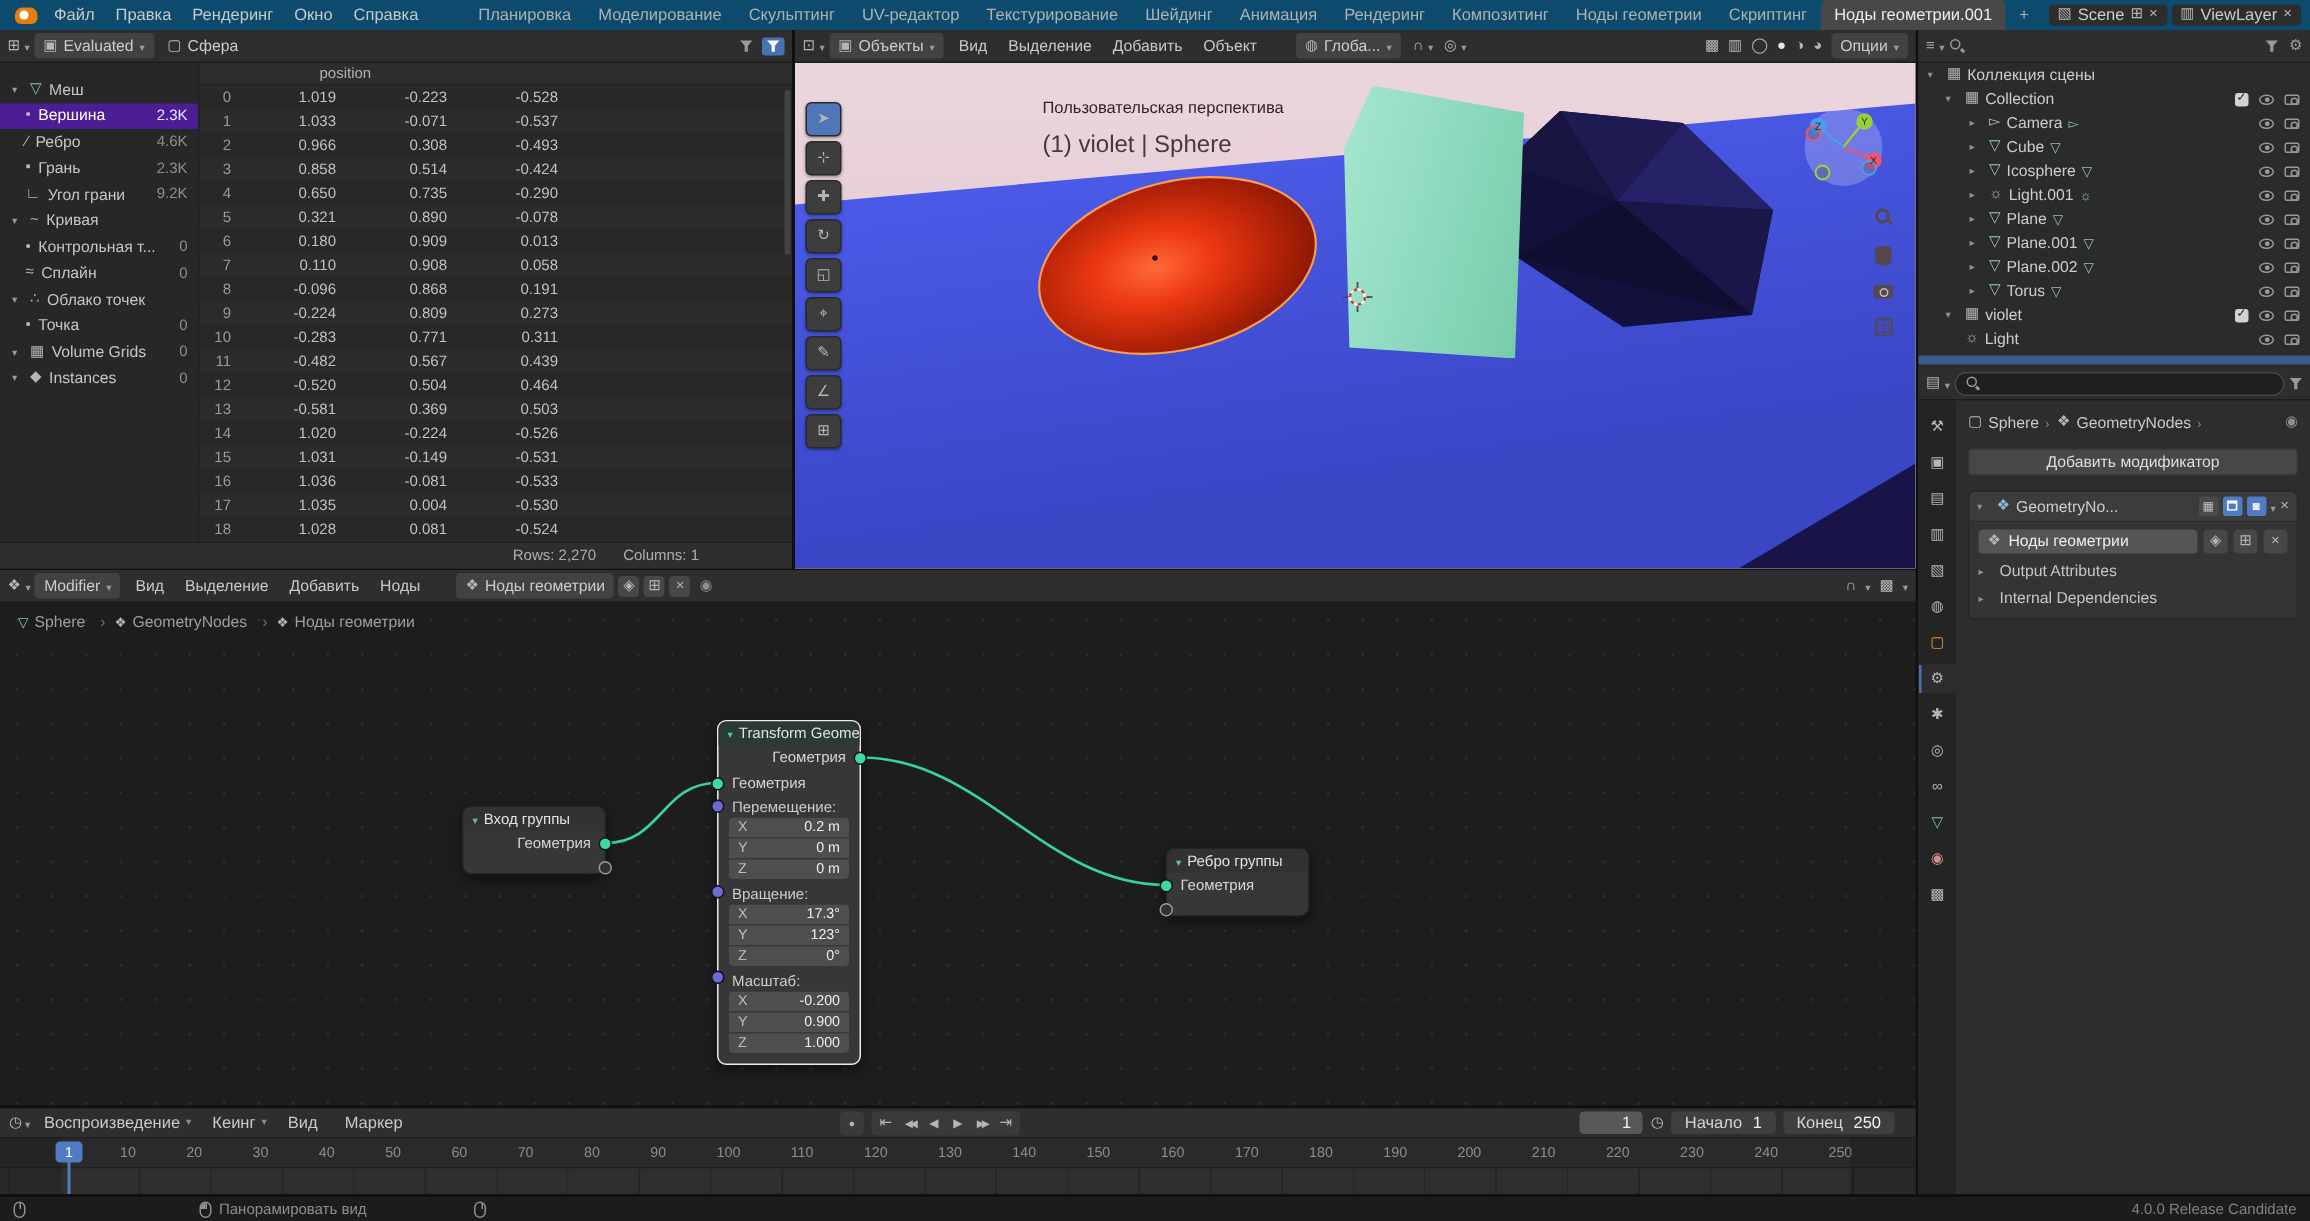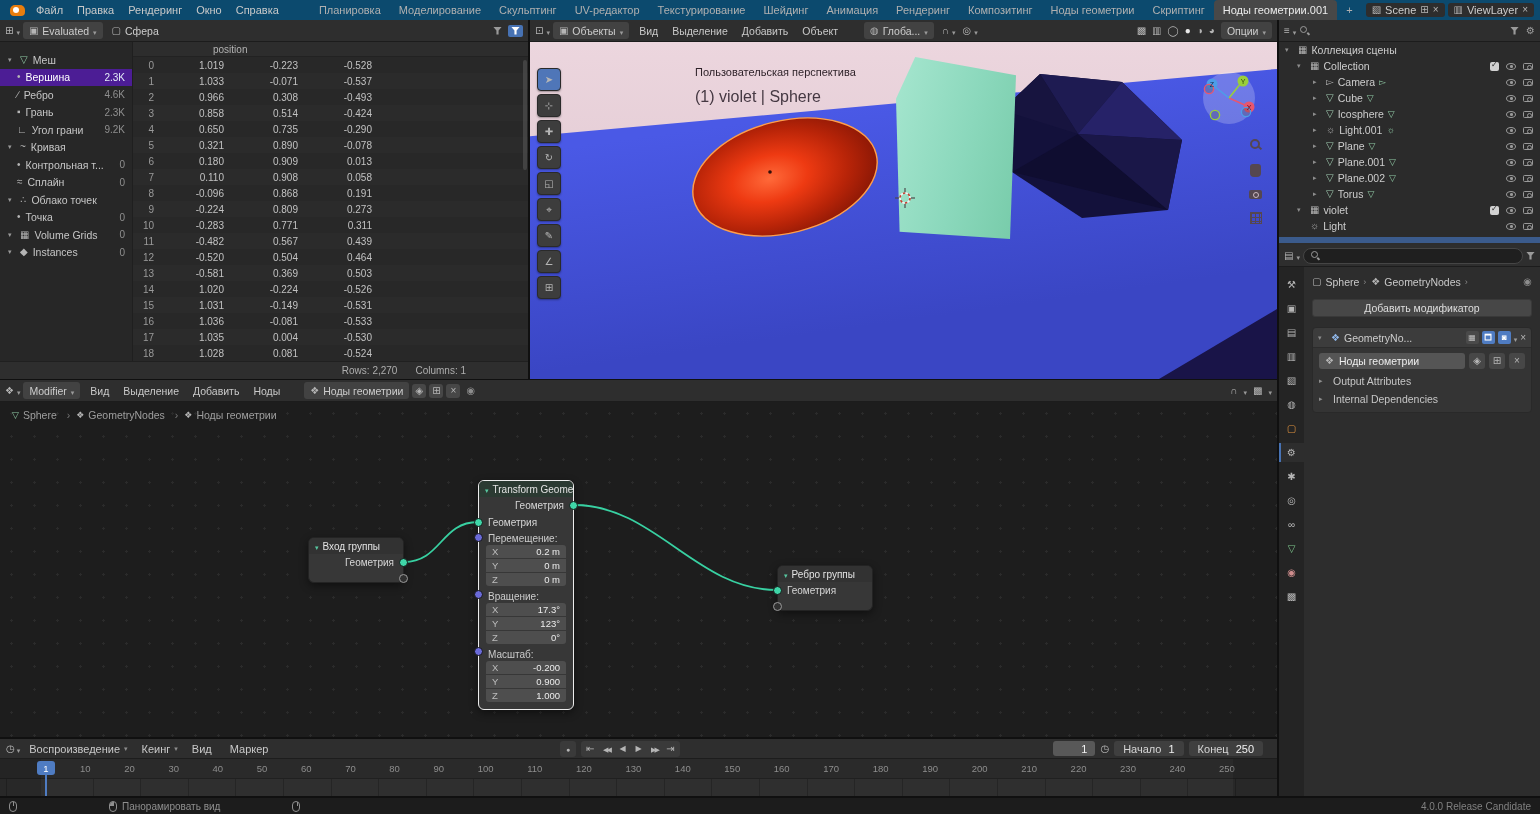--- a/index.html
+++ b/index.html
@@ -1194,21 +1194,21 @@
       <div class="tl-lane"></div>
       <div class="tl-pre"></div>
       <div class="tl-post"></div>
       <div class="ph-line"></div>
       <div class="playhead">1</div>
     </div>
   </section>
 
   <footer class="status">
     <span class="mouse"></span>
-    <span style="display:inline-flex;align-items:flex-start;gap:5px;margin-left:84px">
+    <span style="display:inline-flex;align-items:flex-start;gap:5px;margin-left:108px">
       <span class="mouse left"></span>
       <span>Панорамировать вид</span>
     </span>
     <span class="mouse" style="margin-left:64px"></span>
     <span class="st-ver">4.0.0 Release Candidate</span>
   </footer>
 
 </div>
 
 </body></html>

